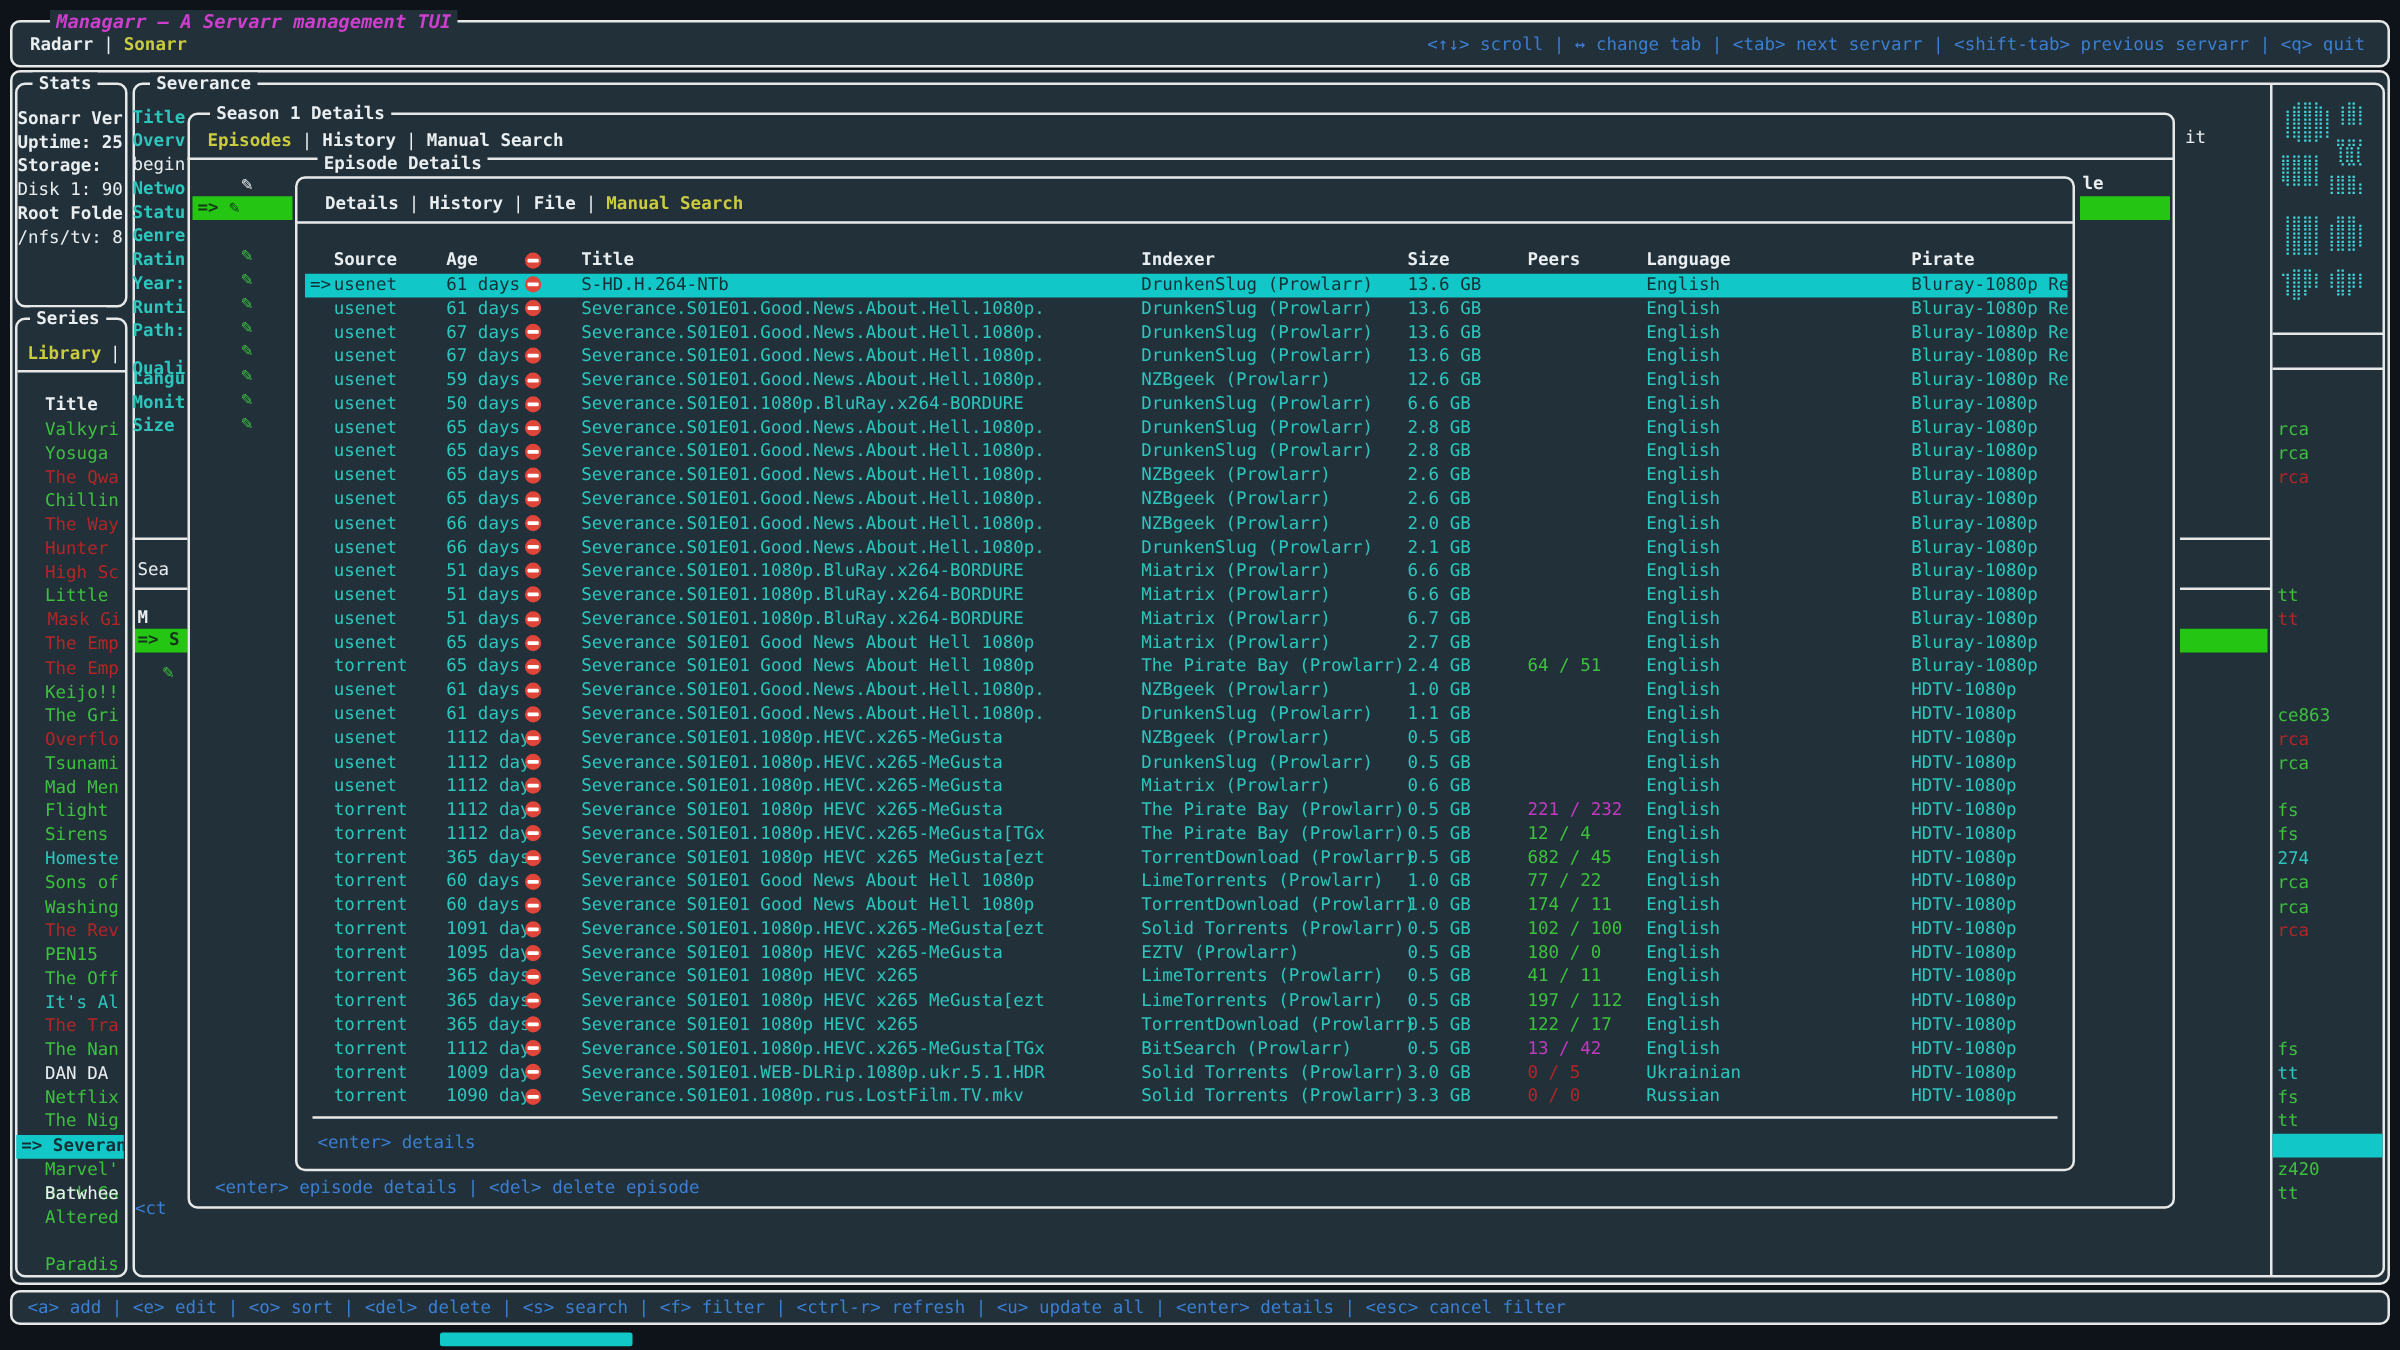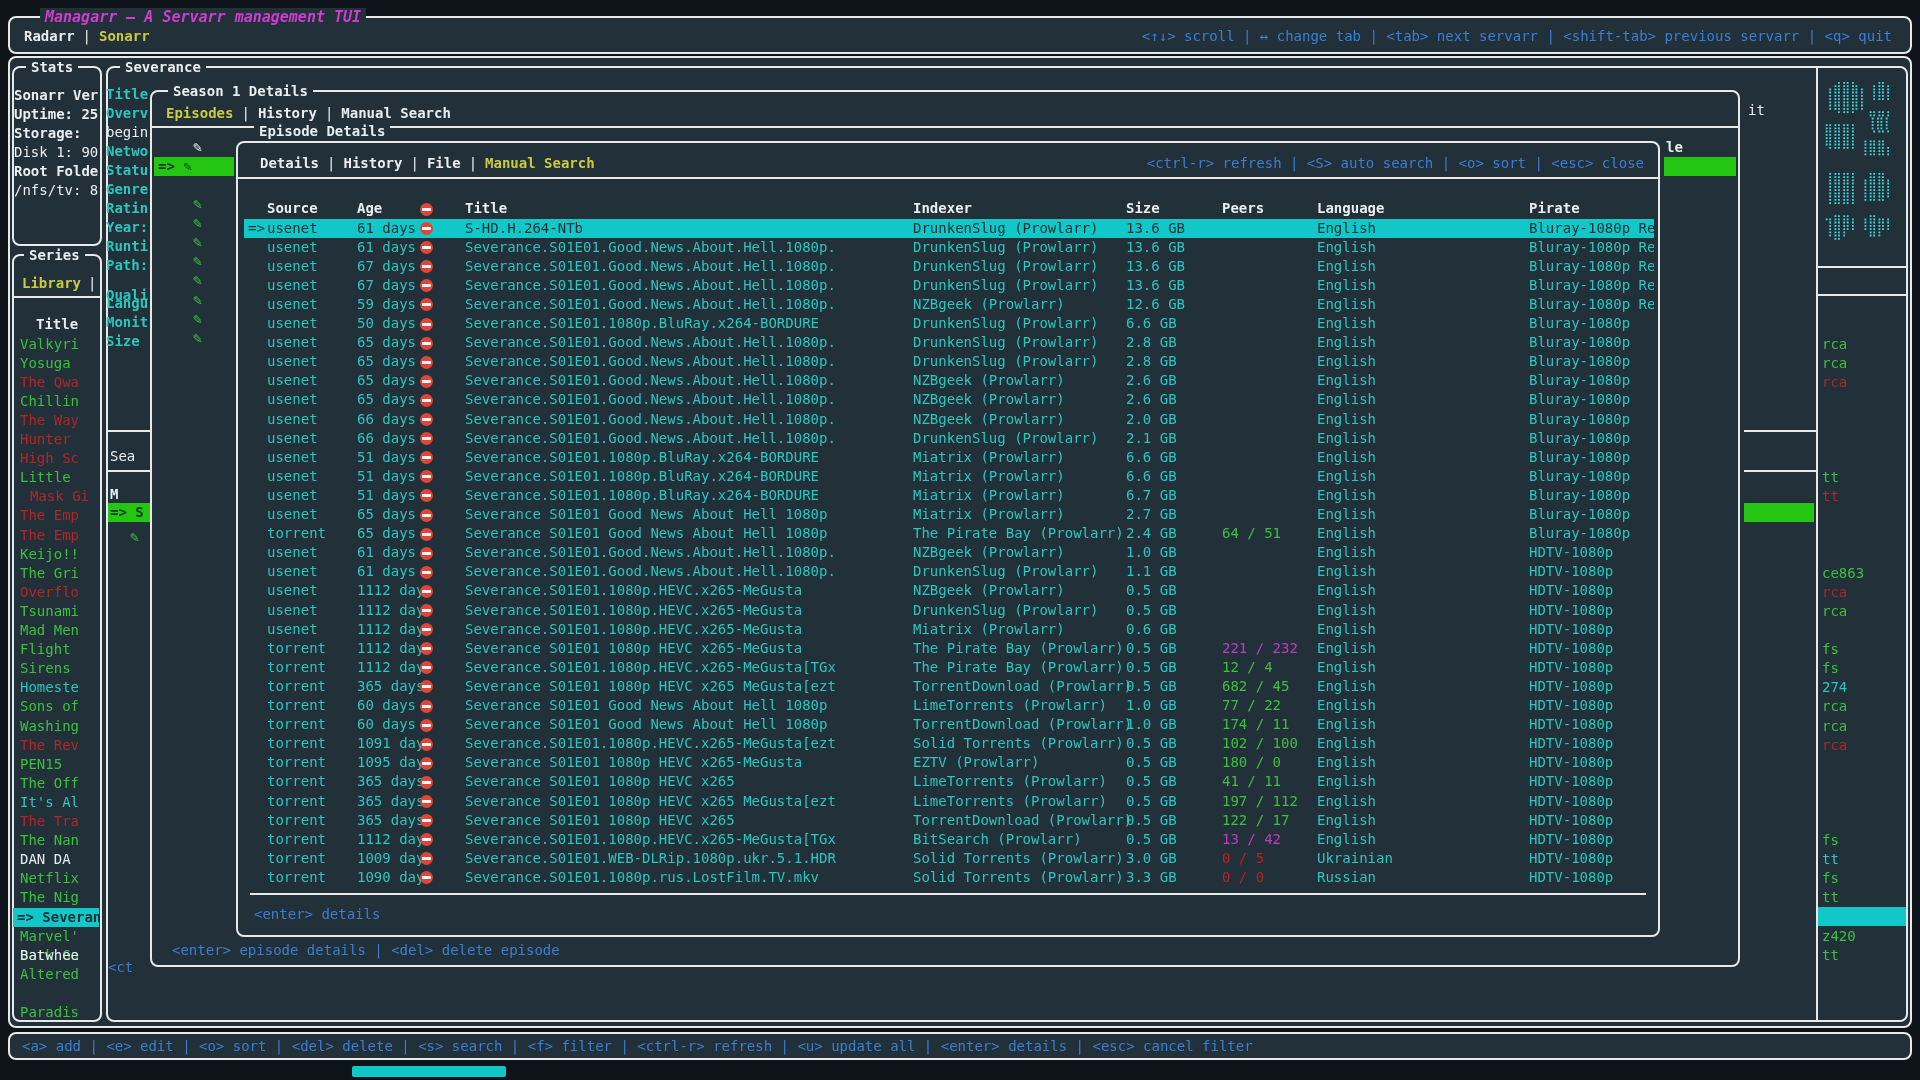--- a/index.html
+++ b/index.html
@@ -17,21 +17,21 @@
   .vline{position:absolute;width:2px;background:var(--border);}
   .kb{position:absolute;color:var(--blue);white-space:nowrap;line-height:19px;}
   .tabs{position:absolute;white-space:nowrap;font-weight:bold;color:var(--white);line-height:19px;}
   .tabs .sep{color:var(--white);font-weight:normal;padding:0 8px;}
   .tab.active{color:var(--yellow);}
   .txt{position:absolute;white-space:nowrap;line-height:19px;}
   .bold{font-weight:bold;}
   .w{color:var(--white);} .y{color:var(--yellow);} .b{color:var(--blue);}
   .noentry{display:inline-block;width:13px;height:13px;border-radius:50%;background:#e0453a;position:relative;vertical-align:middle;}
   .noentry::after{content:"";position:absolute;left:2px;right:2px;top:5px;height:3px;background:#fff;border-radius:1px;}
-  .srow{position:absolute;left:13px;width:86px;height:19px;line-height:19px;white-space:nowrap;overflow:hidden;padding-left:7px;}
+  .srow{position:absolute;left:13px;width:86px;height:19px;line-height:19px;white-space:nowrap;overflow:hidden;padding-left:23px;}
   .srow.selected{background:var(--sel);color:var(--dark);font-weight:bold;padding-left:4px;}
   .statline{position:absolute;left:14px;width:86px;height:19px;line-height:19px;white-space:nowrap;overflow:hidden;color:var(--white);}
   .sevlab{position:absolute;left:106px;width:50px;height:19px;line-height:19px;white-space:nowrap;overflow:hidden;color:var(--cyan);font-weight:bold;}
   .trow{position:absolute;left:244px;width:1410px;height:19.1px;line-height:19.1px;overflow:hidden;}
   .trow.selected{background:var(--sel);}
   .trow.selected .cell{color:var(--dark) !important;}
   .cell{position:absolute;top:0;white-space:nowrap;color:var(--cyan);}
   .hcell{position:absolute;top:0;white-space:nowrap;color:var(--white);font-weight:bold;}
   .micon{position:absolute;color:var(--green);font-size:15px;line-height:19px;}
   .frag{position:absolute;left:1822px;height:19px;line-height:19px;white-space:nowrap;}
@@ -203,21 +203,20 @@
       <div class="micon" style="left: 193px; top: 252.3px;">✎</div>
       <div class="micon" style="left: 193px; top: 271.4px;">✎</div>
       <div class="micon" style="left: 193px; top: 290.5px;">✎</div>
       <div class="micon" style="left: 193px; top: 309.6px;">✎</div>
       <div class="micon" style="left: 193px; top: 328.7px;">✎</div>
     </div>
 
   <div class="panel" style="left:236px;top:141px;width:1424px;height:796px;"></div>
   <div class="chip" style="left:254px;top:122px;text-align:center;">Episode Details</div>
   <div class="tabs" id="episode-tabs" style="left:260px;top:154px;"><span class="tab">Details</span><span class="sep">|</span><span class="tab">History</span><span class="sep">|</span><span class="tab">File</span><span class="sep">|</span><span class="tab active">Manual Search</span></div>
-  <div class="kb" style="right:276px;top:154px;">&lt;ctrl-r&gt; refresh | &lt;S&gt; auto search | &lt;o&gt; sort | &lt;esc&gt; close</div>
   <div class="hline" style="left:236px;top:177px;width:1424px;"></div>
 
   <div class="trow" id="release-header" style="top:199px;">
       <span class="hcell" style="left: 23px;">Source</span>
       <span class="hcell" style="left: 113px;">Age</span>
       <span class="hcell" style="left: 176px;"><i class="noentry"></i></span>
       <span class="hcell" style="left: 221px;">Title</span>
       <span class="hcell" style="left: 669px;">Indexer</span>
       <span class="hcell" style="left: 882px;">Size</span>
       <span class="hcell" style="left: 978px;">Peers</span>

